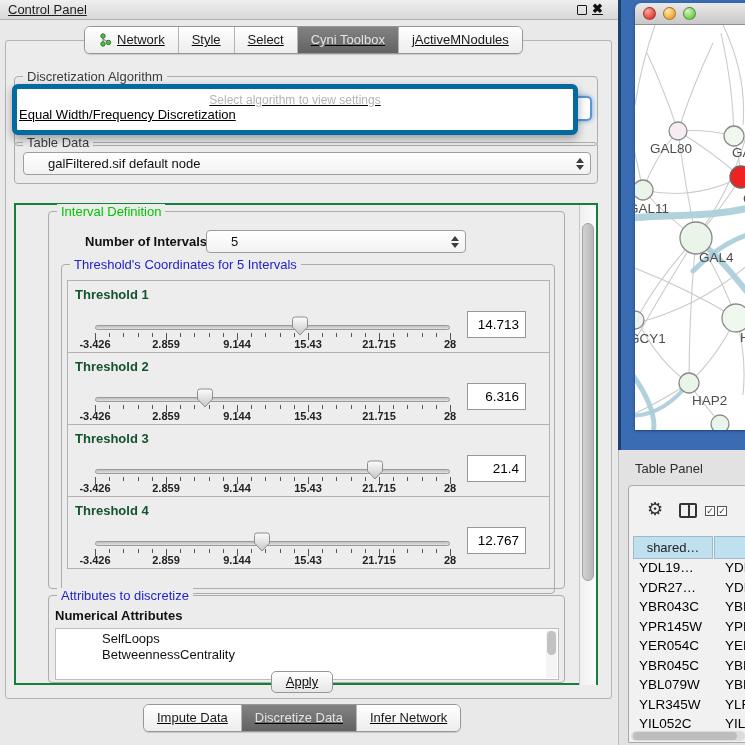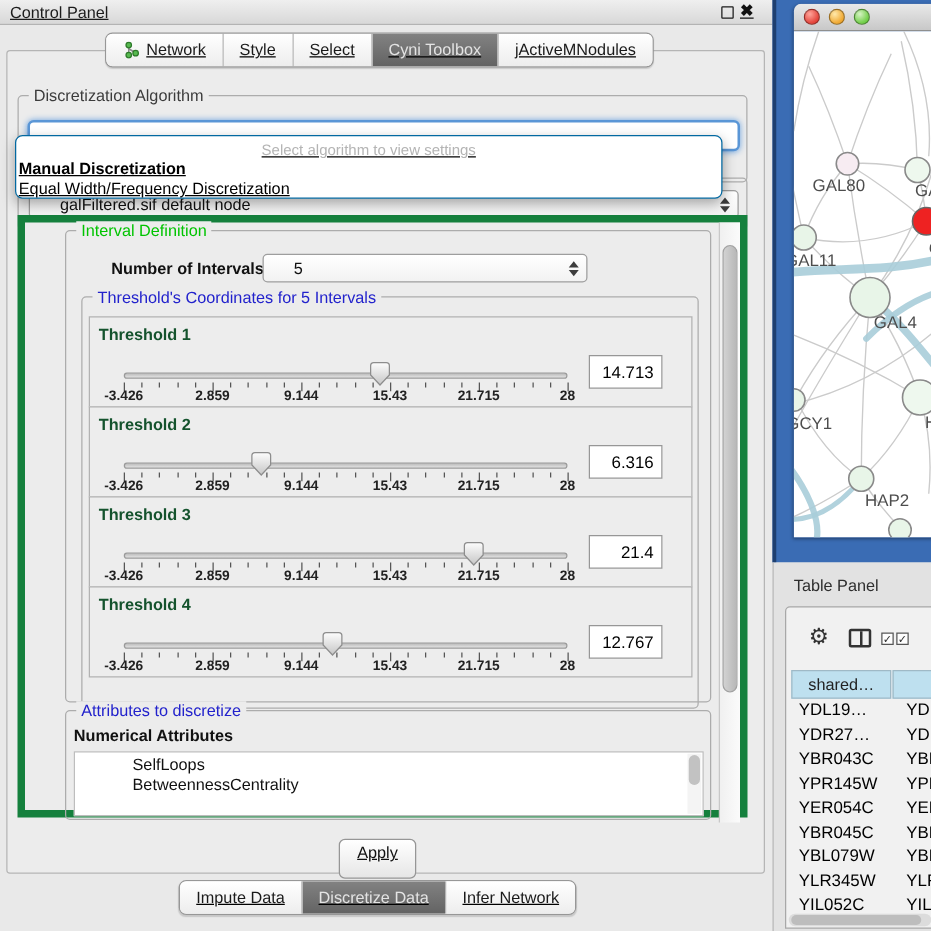--- a/index.html
+++ b/index.html
@@ -41,27 +41,27 @@
   .spin { position:absolute; right:6px; top:50%; transform:translateY(-50%);
     display:flex; flex-direction:column; gap:2px; }
   .spin i { display:block; width:0; height:0; border-left:4px solid transparent; border-right:4px solid transparent; }
   .spin .up { border-bottom:5px solid #3d3d3d; }
   .spin .dn { border-top:5px solid #3d3d3d; }
 
   #combo-focus { left:22px; top:96px; width:570px; height:25px; background:#fff;
     border:2px solid #5a96d6; border-radius:5px; box-shadow:0 0 5px #6ba3e0; z-index:1; }
 
   #algo-popup { left:12px; top:84px; width:566px; height:51px; background:#ffffff;
-    border:1px solid #0369a1; border-radius:6px; box-shadow:0 4px 10px rgba(0,0,0,0.35); z-index:10;margin-top:24px; }
+    border:5px solid #0369a1; border-radius:6px; box-shadow:0 4px 10px rgba(0,0,0,0.35); z-index:10; }
   #algo-popup .hint { text-align:center; font-size:12px; color:#b4b4b4; padding-top:4px; }
   #algo-popup .item { font-size:13px; color:#000; padding-left:2px; line-height:16px; }
   #algo-popup .item.bold { font-weight:bold; }
 
-  #scrollpane { left:14px; top:172px; width:584px; height:482px;
-    border:6px solid #15803d; background:#ececec; }
+  #scrollpane { left:14px; top:203px; width:584px; height:482px;
+    border:2px solid #15803d; background:#ececec; }
   #vscroll { position:absolute; right:0; top:0; width:17px; height:480px;
     background:linear-gradient(to right,#f0f0f0,#fbfbfb); border-left:1px solid #c8c8c8; }
   #vscroll-thumb { position:absolute; left:2px; top:18px; width:12px; height:358px;
     background:linear-gradient(to right,#d2d2d2,#b8b8b8); border:1px solid #a2a2a2; border-radius:6px; }
 
   .blabel { position:absolute; font-size:13px; font-weight:bold; color:#111; white-space:nowrap; }
 
   #threshold-rows { position:absolute; left:5px; top:16px; width:483px; }
   .th-row { position:relative; width:483px; height:73px; border:1px solid #b2b2b2;
     background:#ededed; margin-top:-1px; }
@@ -76,21 +76,21 @@
     background:#fff; border:1px solid #979797; font-size:13.5px; color:#000;
     text-align:right; padding:5px 6px 0 0; }
 
   #attr-list { position:absolute; left:6px; top:32px; width:504px; height:52px;
     background:#fff; border:1px solid #bdbdbd; overflow:hidden; }
   .attr-item { font-size:13px; color:#111; padding-left:2px; line-height:15.5px;margin-left:44px; }
   #attr-scroll { position:absolute; right:1px; top:1px; width:11px; height:48px; background:#f4f4f4; }
   #attr-scroll-thumb { position:absolute; left:1px; top:1px; width:9px; height:24px;
     background:#c2c2c2; border-radius:5px; }
 
-  #apply-btn { left:271px; top:671px; width:62px; height:32px;
+  #apply-btn { left:271px; top:671px; width:62px; height:22px;
     background:linear-gradient(#ffffff,#e6e6e6); border:1px solid #969696; border-radius:5px;
     font-size:13px; color:#111; text-align:center; line-height:20px; }
 
   
   #net-frame { left:618px; top:0; width:127px; height:450px; background:#3a6cb4;
     border-left:3px solid #1e3f70; }
   #mac-window { position:absolute; left:14px; top:3px; width:115px; height:427px;
     border-radius:6px 0 0 0; overflow:hidden; box-shadow:0 1px 3px rgba(0,0,0,0.4); }
   #mac-titlebar { height:22px; background:linear-gradient(#e9e9e9,#c8c8c8);
     border-bottom:1px solid #8f8f8f; display:flex; align-items:center; padding-left:8px; gap:7px; }
@@ -162,21 +162,20 @@
       </div>
   </div>
 
   <div class="group" style="left:14px; top:76px; width:584px; height:70px;">
     <span class="gtitle dark">Discretization Algorithm</span>
   </div>
   <div id="combo-focus" class="abs"></div>
 
   <div id="algo-popup" class="abs">
     <div class="hint">Select algorithm to view settings</div>
-    <div class="item bold">Manual Discretization</div>
     <div class="item">Equal Width/Frequency Discretization</div>
   </div>
 
   <div class="group" style="left:14px; top:142px; width:584px; height:42px;">
     <span class="gtitle dark">Table Data</span>
     <div class="combo" style="left:8px; top:9px; width:568px; height:23px;">
       <span>galFiltered.sif default node</span>
       <span class="spin">
           <i class="up"></i>
           <i class="dn"></i>

